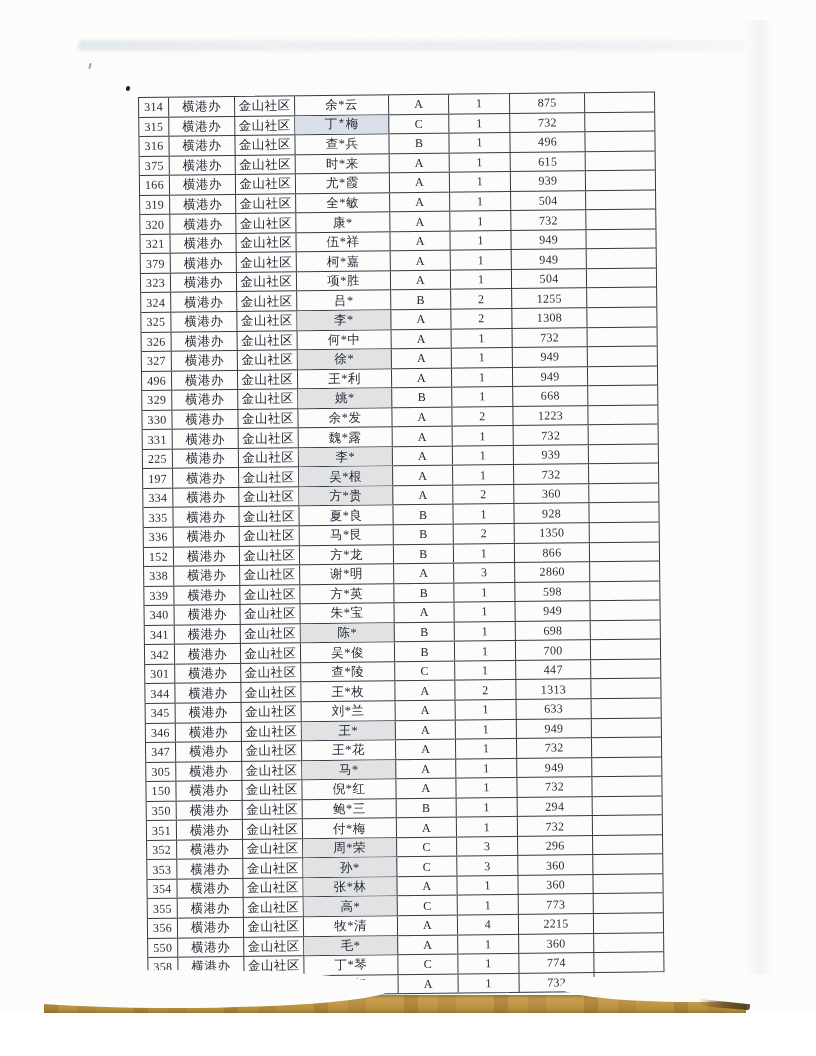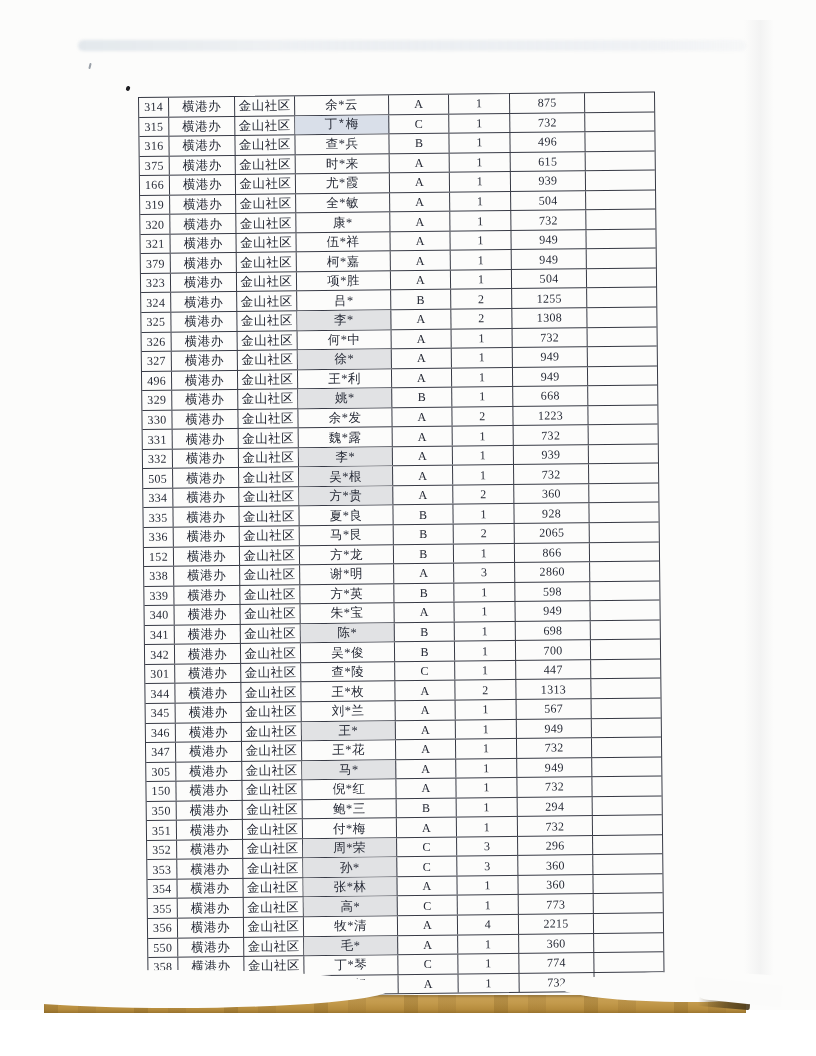--- a/index.html
+++ b/index.html
@@ -304,32 +304,32 @@
     <div class="cell">横港办</div>
     <div class="cell">金山社区</div>
     <div class="cell name">魏*露</div>
     <div class="cell num">A</div>
     <div class="cell num">1</div>
     <div class="cell num">732</div>
     <div class="cell"></div>
   </div>
 
   <div class="row">
-    <div class="cell num">332</div>
+    <div class="cell num">225</div>
     <div class="cell">横港办</div>
     <div class="cell">金山社区</div>
     <div class="cell name hl-gray">李*</div>
     <div class="cell num">A</div>
     <div class="cell num">1</div>
     <div class="cell num">939</div>
     <div class="cell"></div>
   </div>
 
   <div class="row">
-    <div class="cell num">505</div>
+    <div class="cell num">197</div>
     <div class="cell">横港办</div>
     <div class="cell">金山社区</div>
     <div class="cell name hl-gray">吴*根</div>
     <div class="cell num">A</div>
     <div class="cell num">1</div>
     <div class="cell num">732</div>
     <div class="cell"></div>
   </div>
 
   <div class="row">
@@ -354,21 +354,21 @@
     <div class="cell"></div>
   </div>
 
   <div class="row">
     <div class="cell num">336</div>
     <div class="cell">横港办</div>
     <div class="cell">金山社区</div>
     <div class="cell name">马*艮</div>
     <div class="cell num">B</div>
     <div class="cell num">2</div>
-    <div class="cell num">2065</div>
+    <div class="cell num">1350</div>
     <div class="cell"></div>
   </div>
 
   <div class="row">
     <div class="cell num">152</div>
     <div class="cell">横港办</div>
     <div class="cell">金山社区</div>
     <div class="cell name">方*龙</div>
     <div class="cell num">B</div>
     <div class="cell num">1</div>
@@ -453,21 +453,21 @@
     <div class="cell"></div>
   </div>
 
   <div class="row">
     <div class="cell num">345</div>
     <div class="cell">横港办</div>
     <div class="cell">金山社区</div>
     <div class="cell name">刘*兰</div>
     <div class="cell num">A</div>
     <div class="cell num">1</div>
-    <div class="cell num">567</div>
+    <div class="cell num">633</div>
     <div class="cell"></div>
   </div>
 
   <div class="row">
     <div class="cell num">346</div>
     <div class="cell">横港办</div>
     <div class="cell">金山社区</div>
     <div class="cell name hl-gray">王*</div>
     <div class="cell num">A</div>
     <div class="cell num">1</div>

